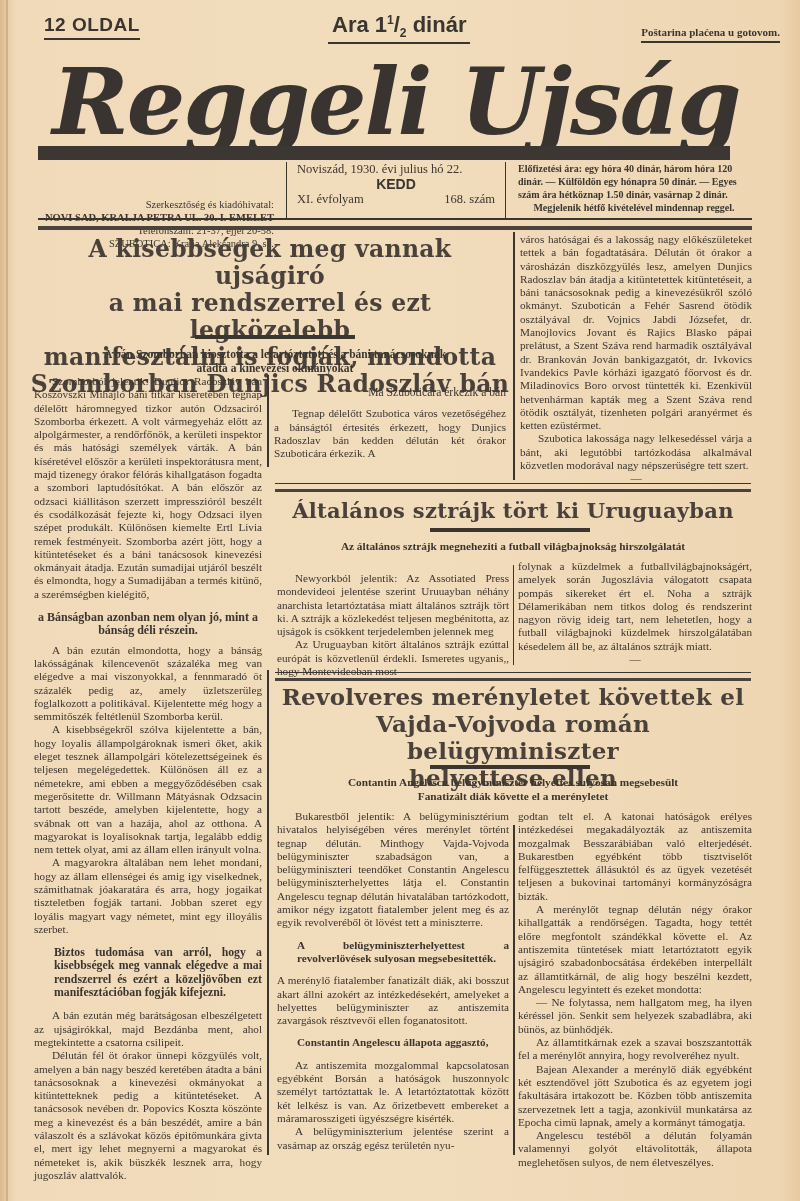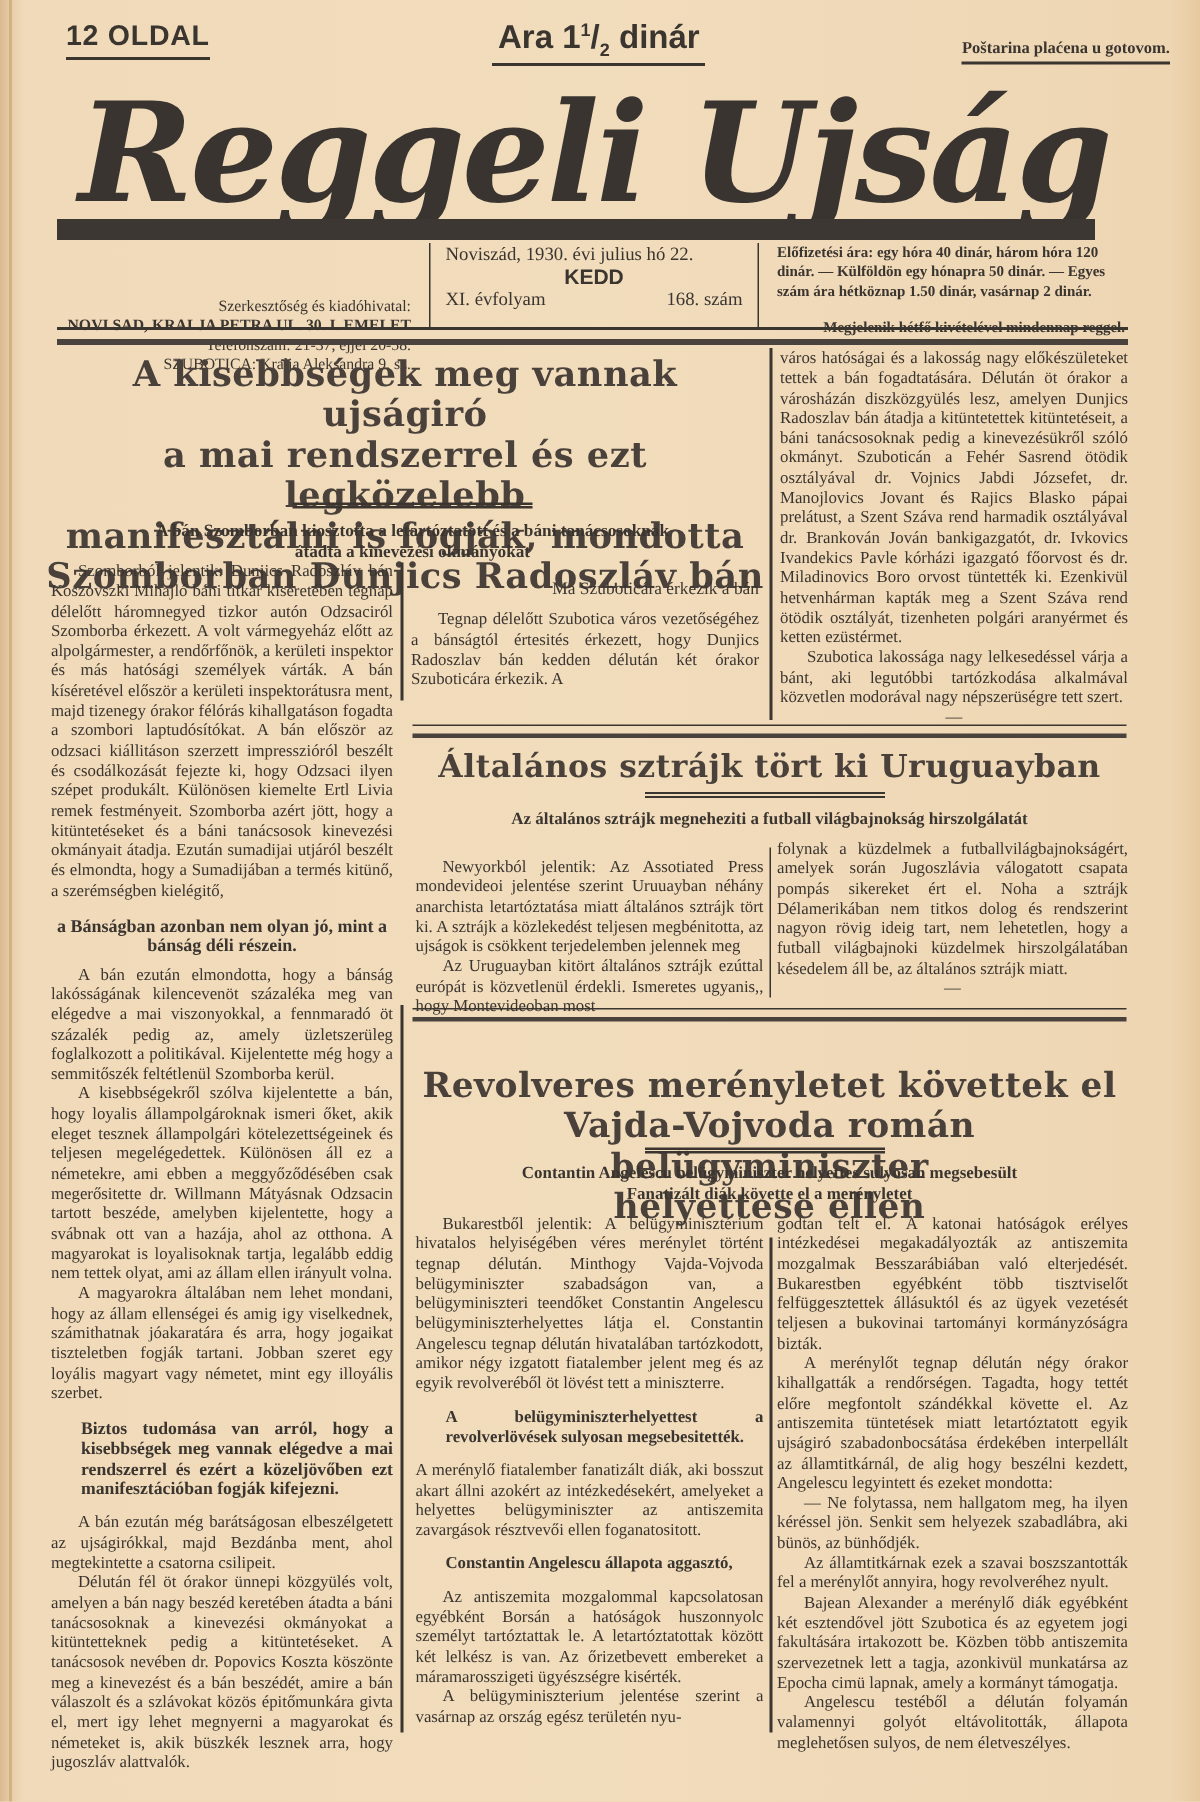--- a/index.html
+++ b/index.html
@@ -26,21 +26,21 @@
     font-family: "DejaVu Serif", serif; font-style: italic; font-weight: bold; font-size: 92px; line-height: 88px; letter-spacing: -2px; color: #3a3431; }
   .mast-bar { position: absolute; left: 38px; top: 146px; width: 692px; height: 14px; background: #3d3733; }
 
   .info-row { position: absolute; left: 38px; top: 162px; width: 710px; height: 58px; }
   .info-col { position: absolute; top: 0; height: 56px; font-size: 10.5px; line-height: 13px; }
   .info-left { left: 0; width: 236px; text-align: right; margin-top: 36px; }
   .info-mid { left: 248px; width: 220px; border-left: 1.5px solid #3b3530; border-right: 1.5px solid #3b3530; padding: 0 10px; box-sizing: border-box; font-size: 12.5px; line-height: 15px; }
   .info-mid .kedd { text-align: center; font-family: "Liberation Sans", sans-serif; font-weight: bold; font-size: 14px; }
   .info-mid .row { display: flex; justify-content: space-between; }
   .info-right { left: 480px; width: 232px; font-weight: bold; font-size: 10px; line-height: 13px; }
-  .info-right .c { text-align: right; margin-top: 11px; }
+  .info-right .c { text-align: center; }
   .rule-double { position: absolute; left: 38px; width: 714px; height: 6px; border-top: 2px solid #3b3530; border-bottom: 4px solid #4a433d; }
 
   
   .h1 { font-family: "DejaVu Serif", serif; font-weight: bold; color: #4a413b; text-align: center; letter-spacing: .3px; }
   .deco-rule { height: 4px; margin: 0 auto; background: linear-gradient(180deg, #3b3530 0 40%, transparent 40% 60%, #3b3530 60% 100%); }
   .sub { font-weight: bold; text-align: center; font-size: 11.5px; line-height: 14px; }
 
   .col-text { font-size: 11.2px; line-height: 13.3px; text-align: justify; hyphens: manual; }
   .col-text p { margin: 0; text-indent: 18px; }
   .col-text p.noind { text-indent: 0; }
@@ -137,21 +137,21 @@
     <p>Az Uruguayban kitört általános sztrájk ezúttal európát is közvetlenül érdekli. Ismeretes ugyanis,, hogy Montevideoban most</p>
   </div>
   <div class="vline" style="left:513px; top:565px; height:100px; width:1px;"></div>
   <div class="col-text" style="position:absolute; left:518px; top:560px; width:234px;">
     <p class="noind">folynak a küzdelmek a futballvilágbajnokságért, amelyek során Jugoszlávia válogatott csapata pompás sikereket ért el. Noha a sztrájk Délamerikában nem titkos dolog és rendszerint nagyon rövig ideig tart, nem lehetetlen, hogy a futball világbajnoki küzdelmek hirszolgálatában késedelem áll be, az általános sztrájk miatt.</p>
     <div class="dash">—</div>
   </div>
 
   <div class="hbar" style="left:275px; top:672px; width:476px;"></div>
 
-  <div class="h1" style="position:absolute; left:275px; top:710px; width:476px; font-size:23px; line-height:27px;">
+  <div class="h1" style="position:absolute; left:275px; top:683px; width:476px; font-size:23px; line-height:27px;">
     <div>Revolveres merényletet követtek el</div>
     <div>Vajda-Vojvoda román belügyminiszter</div>
     <div>helyettese ellen</div>
   </div>
   <div class="deco-rule" style="position:absolute; left:430px; top:765px; width:160px;"></div>
   <div class="sub" style="position:absolute; left:275px; top:775px; width:476px; font-size:11.3px;">
     <div>Contantin Angelescu belügyminiszter helyettes sulyosan megsebesült</div>
     <div>Fanatizált diák követte el a merényletet</div>
   </div>
 

